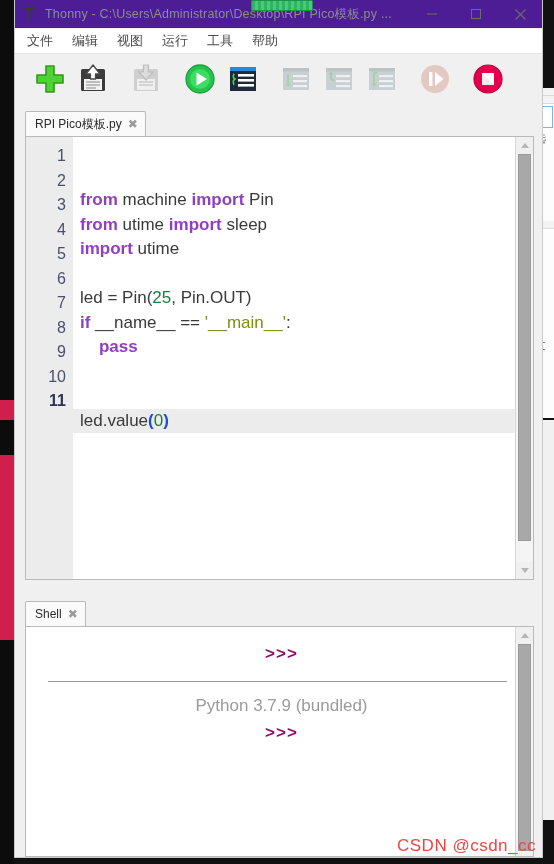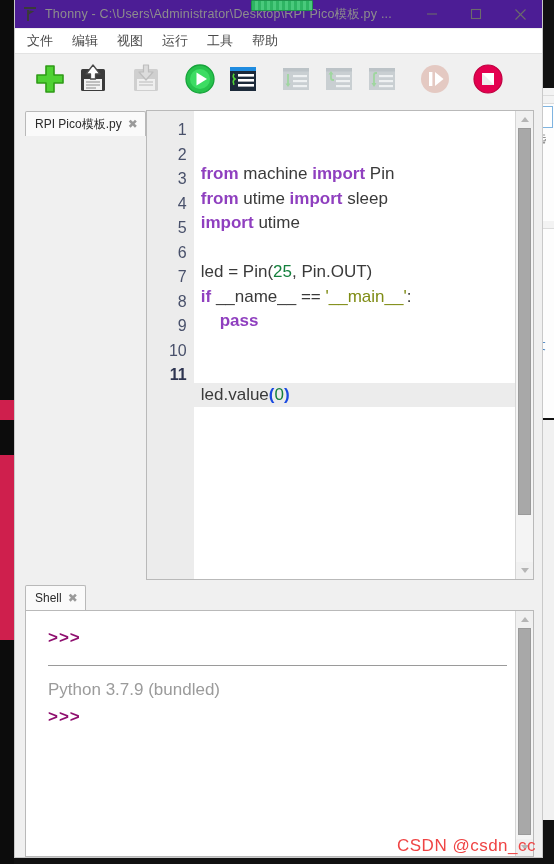--- a/index.html
+++ b/index.html
@@ -58,21 +58,21 @@
     padding-left:12px;border-bottom:1px solid #e3e3e3;}
   .menu-item{font-size:13px;color:#4a4a4a;margin-right:19px;cursor:default;}
   
   .toolbar{height:52px;min-height:52px;background:#f0f0f0;display:flex;align-items:center;padding-left:18px;}
   .tb{width:36px;height:36px;margin-right:7px;position:relative;flex:none;}
   .tb.gap{margin-right:17px;}
   .tb.gap2{margin-right:18px;}
   .tb svg{display:block;}
 
   
-  .editor-wrap{margin:4px 8px 0 10px;display:flex;flex-direction:row;flex:none;height:470px;}
+  .editor-wrap{margin:4px 8px 0 10px;display:flex;flex-direction:column;flex:none;height:470px;}
   .tabstrip{height:26px;display:flex;align-items:flex-end;}
   .tab{
     height:24px;background:#fafafa;border:1px solid #b9b9b9;border-bottom:none;
     display:flex;align-items:center;padding:0 7px 0 9px;font-size:12px;color:#2b2b2b;
     border-radius:2px 2px 0 0;
   }
   .tab .close{margin-left:6px;color:#9a9a9a;font-size:12px;}
   .editor-body{
     flex:1;background:#fff;border:1px solid #b9b9b9;display:flex;position:relative;overflow:hidden;
   }
@@ -96,21 +96,21 @@
 
   
   .vsb{width:17px;background:#f0f0f0;border-left:1px solid #d6d6d6;display:flex;flex-direction:column;flex:none;}
   .vsb .arrow{height:17px;background:#f0f0f0;display:flex;align-items:center;justify-content:center;}
   .vsb .track{flex:1;background:#f4f4f4;position:relative;}
   .vsb .thumb{position:absolute;left:2px;right:2px;background:#a8a8a8;border:1px solid #9a9a9a;}
   .tri-up{width:0;height:0;border-left:4px solid transparent;border-right:4px solid transparent;border-bottom:5px solid #b5b5b5;}
   .tri-dn{width:0;height:0;border-left:4px solid transparent;border-right:4px solid transparent;border-top:5px solid #b5b5b5;}
 
   
-  .shell-wrap{margin:4px 8px 0 10px;display:flex;flex-direction:column;flex:1;min-height:0;}
+  .shell-wrap{margin:20px 8px 0 10px;display:flex;flex-direction:column;flex:1;min-height:0;text-align:center;}
   .shell-body{flex:1;background:#fff;border:1px solid #b9b9b9;display:flex;overflow:hidden;}
   .shell-text{flex:1;padding:14px 0 0 22px;overflow:hidden;}
   .prompt{color:#8f0f6f;font-size:17px;font-weight:bold;line-height:26px;letter-spacing:1px;}
   .sep{height:1px;background:#9a9a9a;margin:14px 8px 10px 0;}
   .sys{color:#9b9b9b;font-size:17px;line-height:28px;}
 
   
   .statusbar{height:22px;min-height:22px;display:flex;align-items:center;justify-content:flex-end;
     padding-right:9px;background:#f0f0f0;font-size:11.5px;color:#3a3a3a;}
   .watermark{

